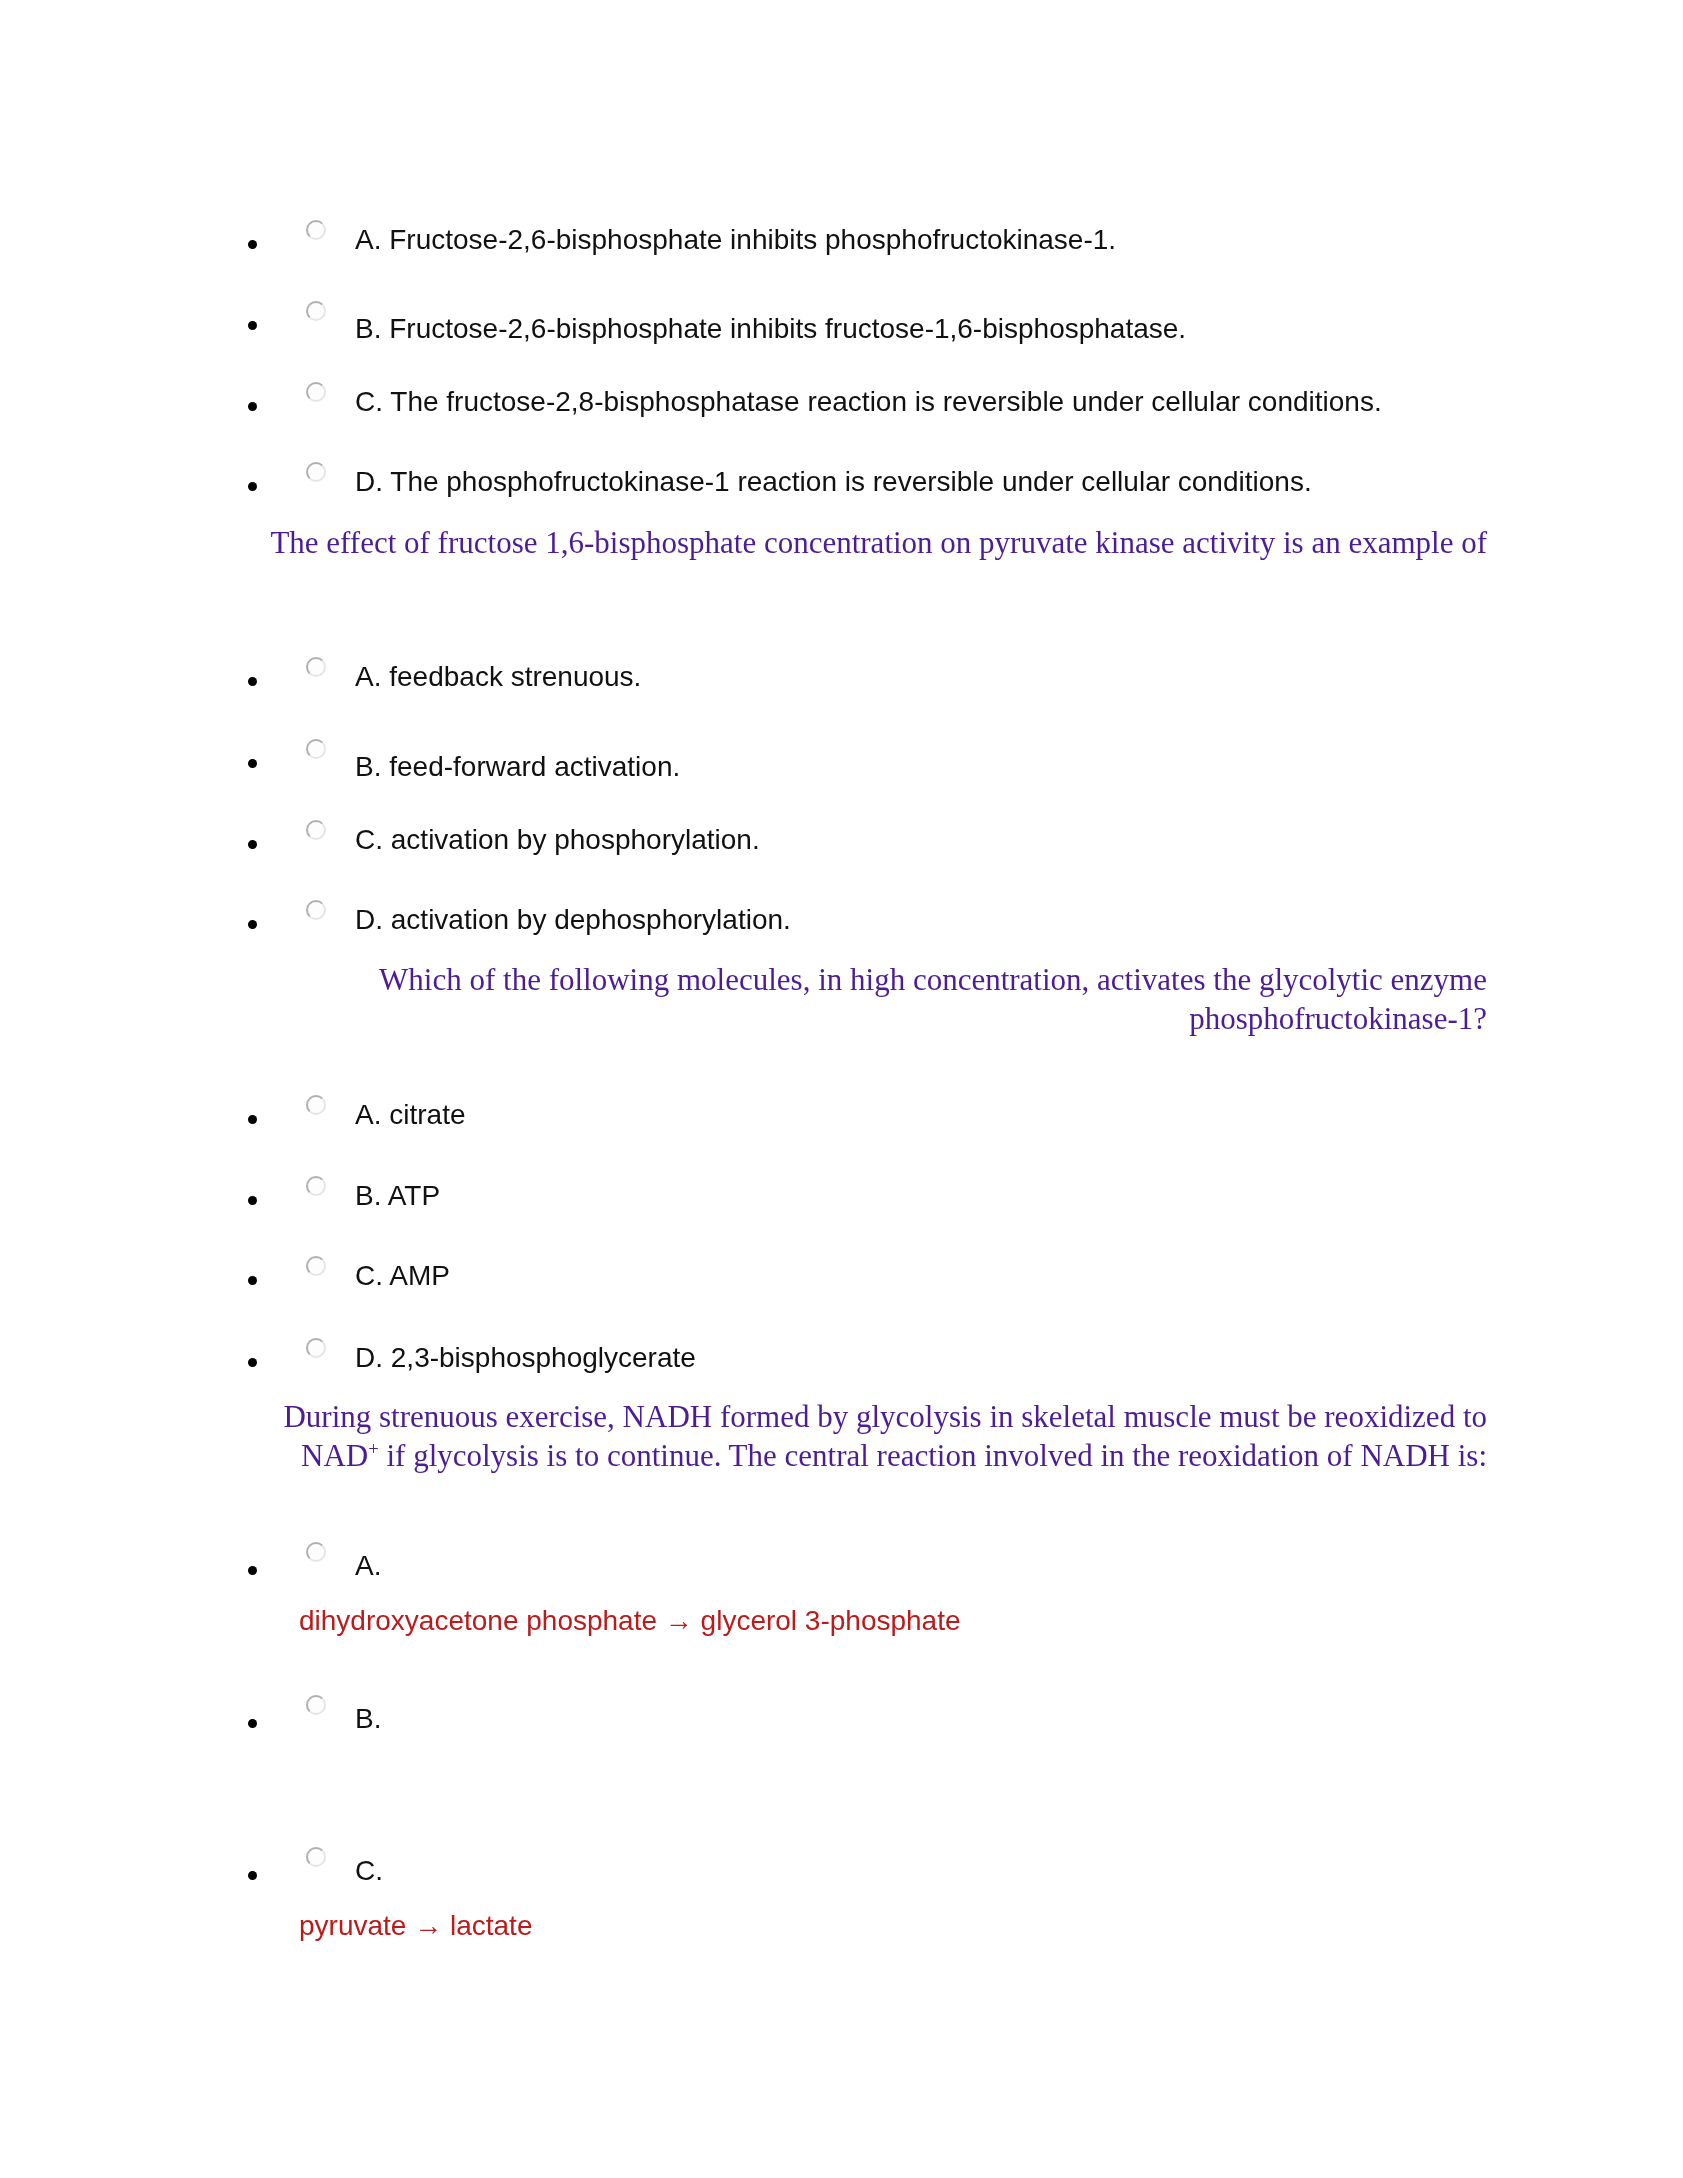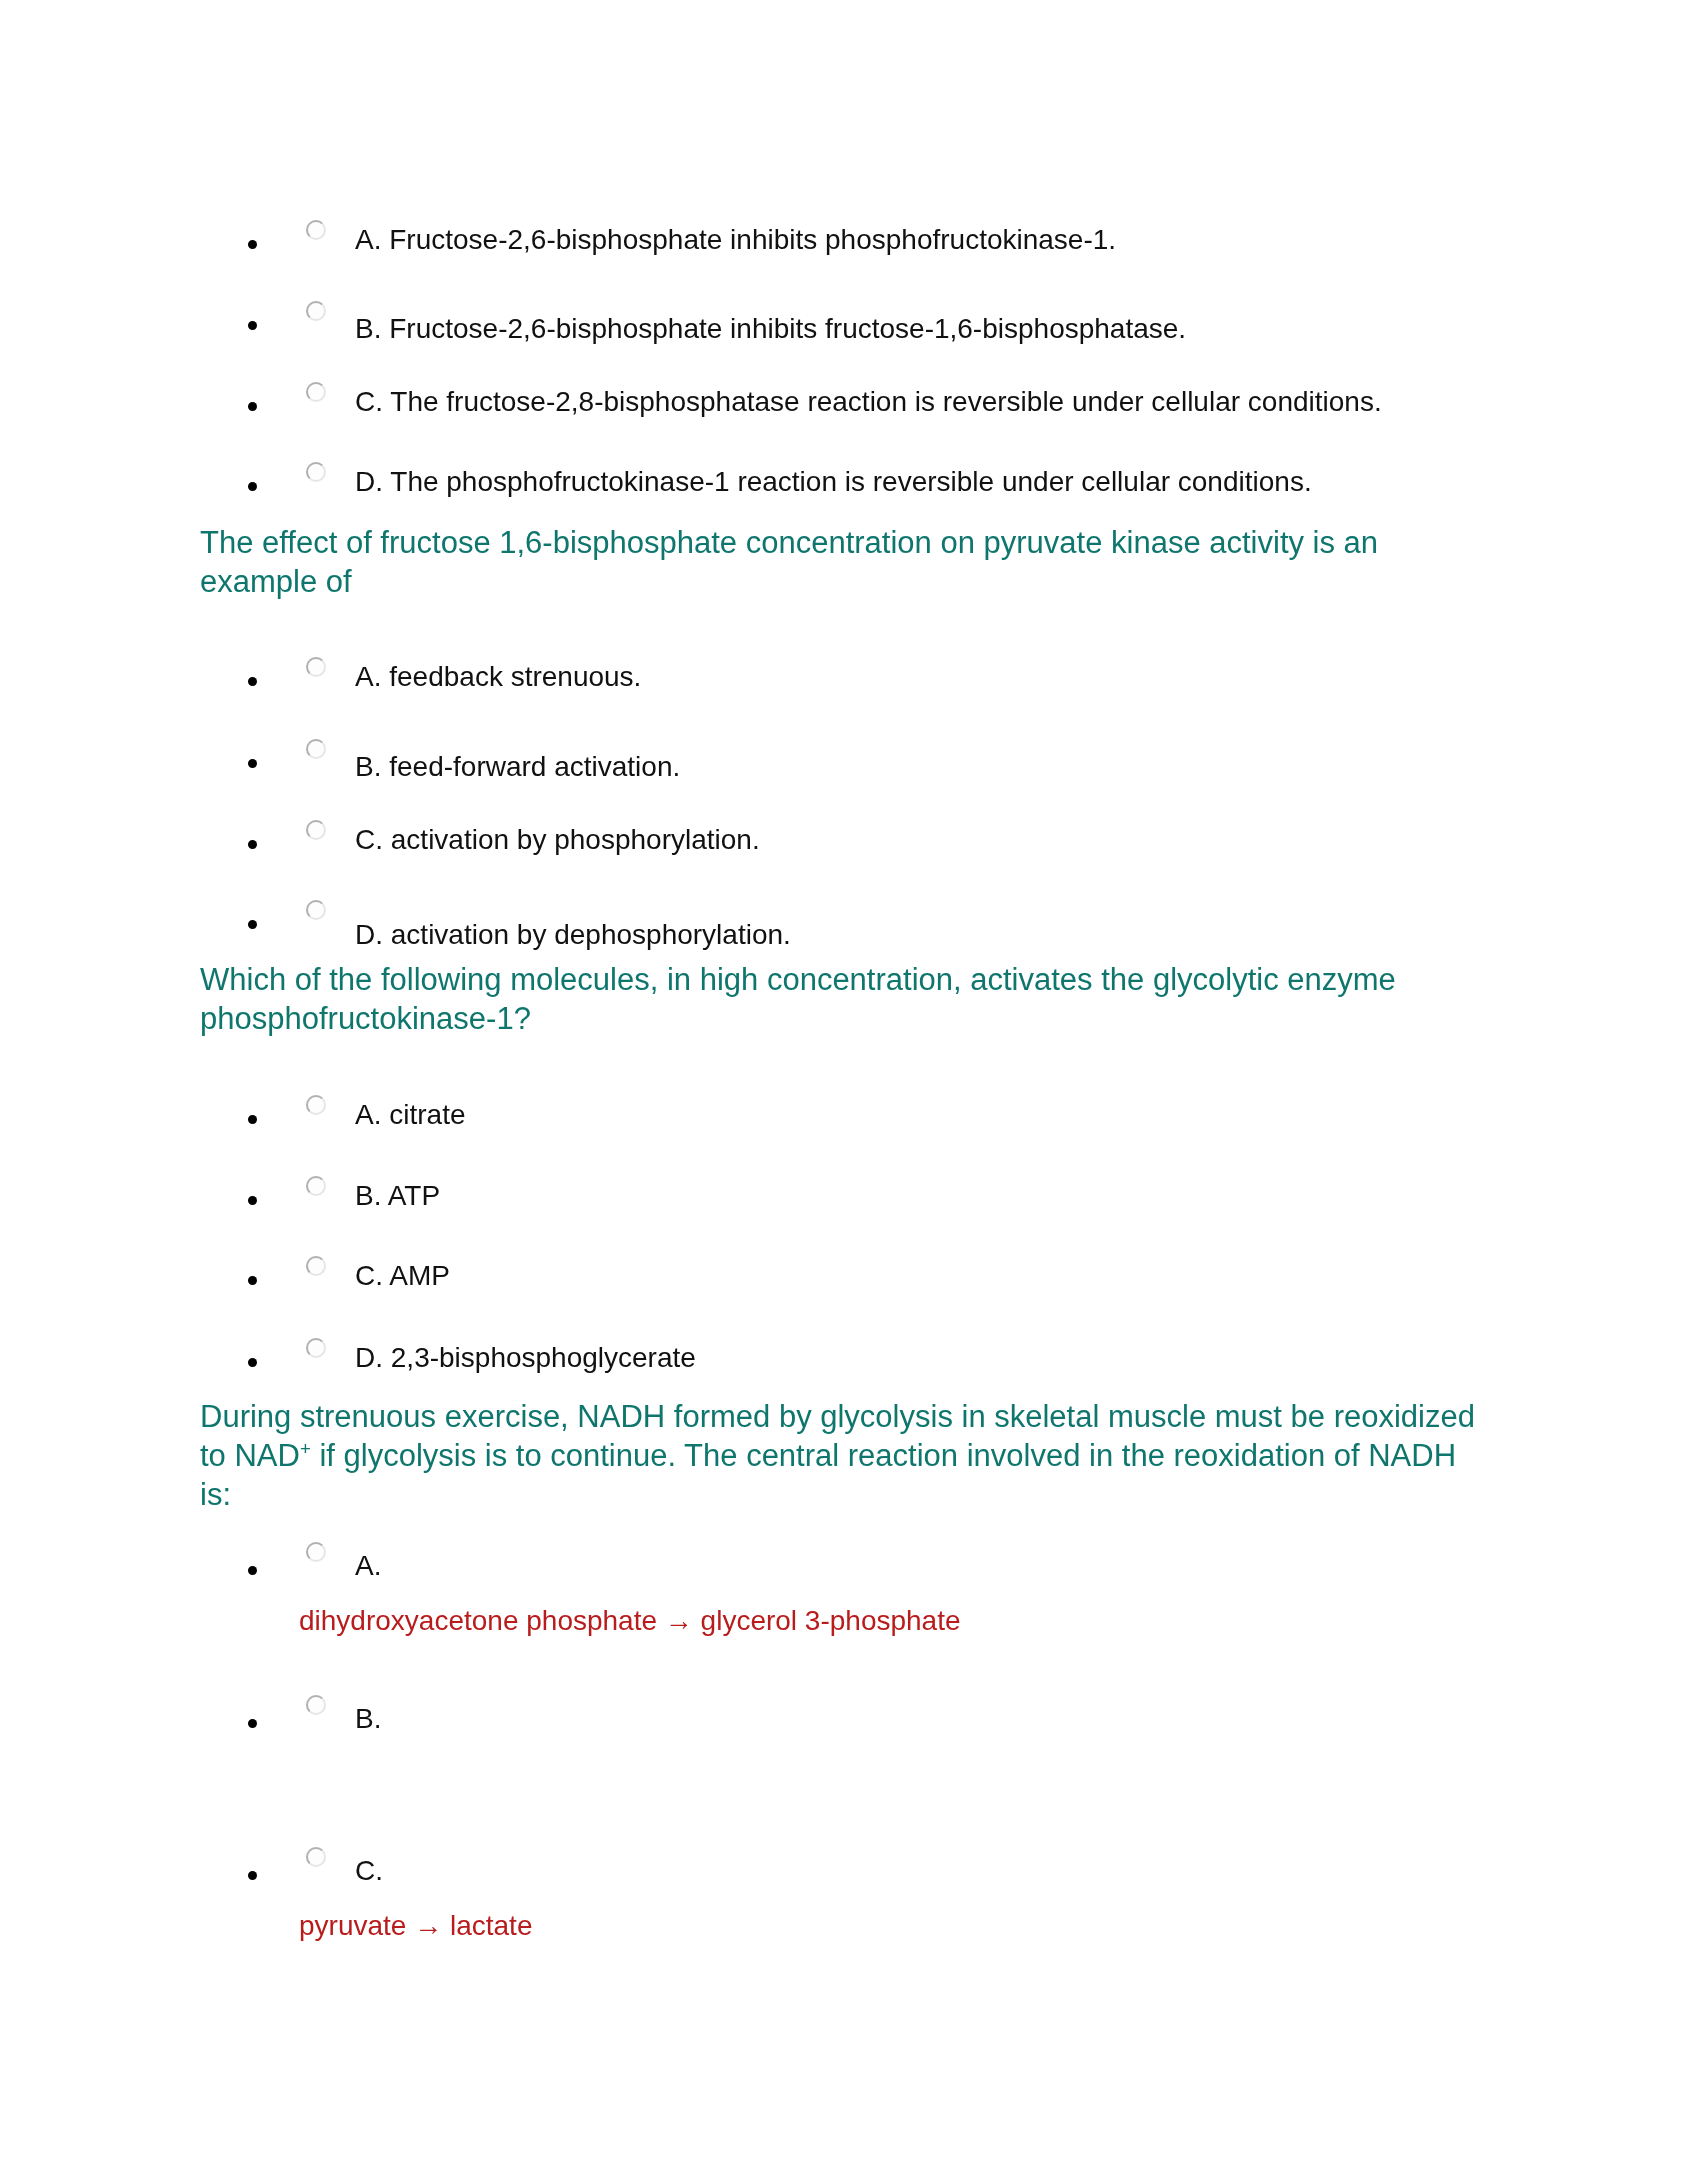--- a/index.html
+++ b/index.html
@@ -4,21 +4,21 @@
 <style>
   html, body { margin: 0; padding: 0; background: #ffffff; }
   body { width: 1683px; height: 2178px; position: relative; overflow: hidden; color: #000; }
   .opt { position: absolute; left: 0; width: 1683px; height: 40px; }
   .bullet { position: absolute; left: 248px; width: 9px; height: 9px; border-radius: 50%; background: #000; }
   .radio { position: absolute; left: 306px; width: 20px; height: 20px; box-sizing: border-box;
            border-radius: 50%; border: 2px solid #b0b0b0; border-right-color: #e6e6e6; border-bottom-color: #e6e6e6;
            background: #fdfdfd; }
   .otext { position: absolute; left: 355px; font-family: "Liberation Sans", sans-serif; font-size: 28px; color: #111; white-space: nowrap; }
   .subtext { position: absolute; left: 299px; font-family: "Liberation Sans", sans-serif; font-size: 28px; color: #b91c1c; white-space: nowrap; }
-  .q { position: absolute; left: 200px; width: 1287px; font-family: Liberation Sans, sans-serif; font-size: 31px; line-height: 39px; color: #0f766e; }
+  .q { position: absolute; left: 200px; width: 1287px; font-family: Liberation Serif, serif; font-size: 31px; line-height: 39px; color: #4c1d95; text-align: right; }
   sup { font-size: 60%; vertical-align: super; line-height: 0; }
 </style>
 </head>
 <body>
 
 <div>
   <div class="opt" style="top:220px">
     <span class="bullet" style="top:20px"></span>
     <span class="radio" style="top:0px"></span>
     <span class="otext" style="top:4px">A. Fructose-2,6-bisphosphate inhibits phosphofructokinase-1.</span>
@@ -53,21 +53,21 @@
     <span class="otext" style="top:12px">B. feed-forward activation.</span>
   </div>
   <div class="opt" style="top:820px">
     <span class="bullet" style="top:20px"></span>
     <span class="radio" style="top:0px"></span>
     <span class="otext" style="top:4px">C. activation by phosphorylation.</span>
   </div>
   <div class="opt" style="top:900px">
     <span class="bullet" style="top:20px"></span>
     <span class="radio" style="top:0px"></span>
-    <span class="otext" style="top:19px">D. activation by dephosphorylation.</span>
+    <span class="otext" style="top:4px">D. activation by dephosphorylation.</span>
   </div>
 </div>
 
 <div class="q" style="top:960px">Which of the following molecules, in high concentration, activates the glycolytic enzyme phosphofructokinase-1?</div>
 <div>
   <div class="opt" style="top:1095px">
     <span class="bullet" style="top:20px"></span>
     <span class="radio" style="top:0px"></span>
     <span class="otext" style="top:4px">A. citrate</span>
   </div>

